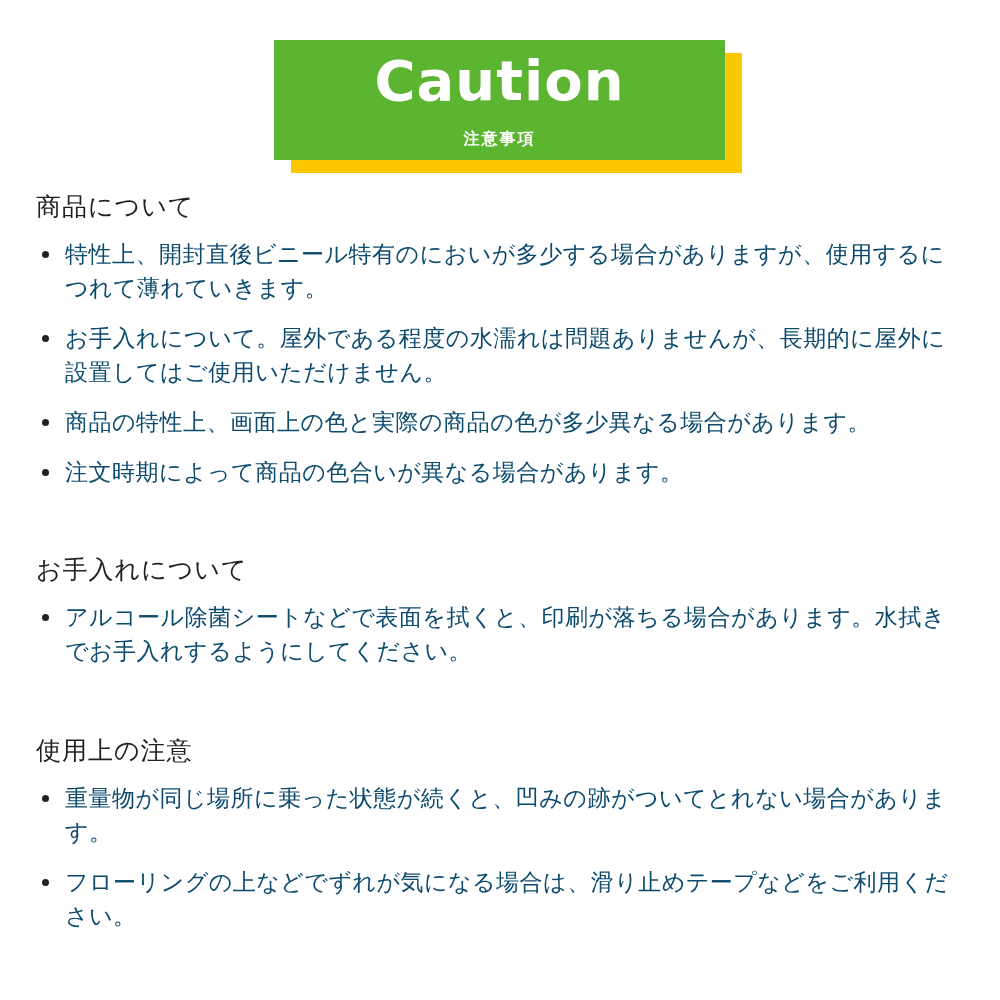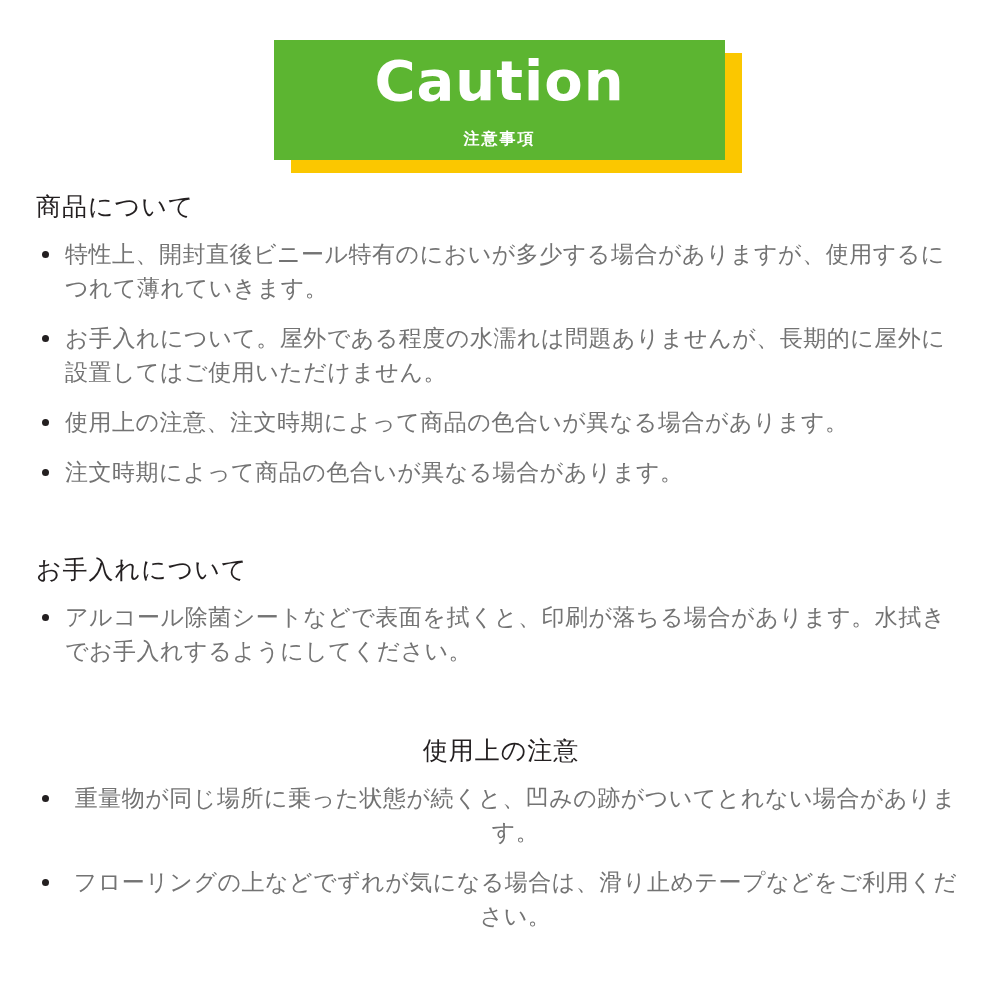--- a/index.html
+++ b/index.html
@@ -68,42 +68,41 @@
   
   .content {
     position: relative;
     padding: 0 34px 0 36px;
   }
   .section {
     margin: 0 0 46px 0;
   }
   .section:last-child {
     margin-bottom: 0;
-    text-align: center;
   }
   .section-heading {
     font-size: 25px;
     font-weight: normal;
     color: #231f20;
     margin: 0 0 14px 0;
     letter-spacing: 1px;
   }
   ul.bullets {
     list-style: none;
     margin: 0;
     padding: 0;
   }
   ul.bullets > li {
     position: relative;
     padding-left: 29px;
     margin-bottom: 16px;
     font-size: 23px;
     line-height: 1.48;
     letter-spacing: 0.5px;
-    color: #737373;
+    color: #0c4a6e;
   }
   ul.bullets > li:last-child {
     margin-bottom: 0;
   }
   ul.bullets > li .dot {
     position: absolute;
     left: 6px;
     top: 14px;
     width: 7px;
     height: 7px;
@@ -134,21 +133,21 @@
         <li>
           <span class="dot"></span>
           <span>特性上、開封直後ビニール特有のにおいが多少する場合がありますが、使用するにつれて薄れていきます。</span>
         </li>
         <li>
           <span class="dot"></span>
           <span>お手入れについて。屋外である程度の水濡れは問題ありませんが、長期的に屋外に設置してはご使用いただけません。</span>
         </li>
         <li>
           <span class="dot"></span>
-          <span>使用上の注意、注文時期によって商品の色合いが異なる場合があります。</span>
+          <span>商品の特性上、画面上の色と実際の商品の色が多少異なる場合があります。</span>
         </li>
         <li>
           <span class="dot"></span>
           <span>注文時期によって商品の色合いが異なる場合があります。</span>
         </li>
       </ul>
     </div>
 
     <div class="section sec-gap-2">
       <h2 class="section-heading">お手入れについて</h2>

